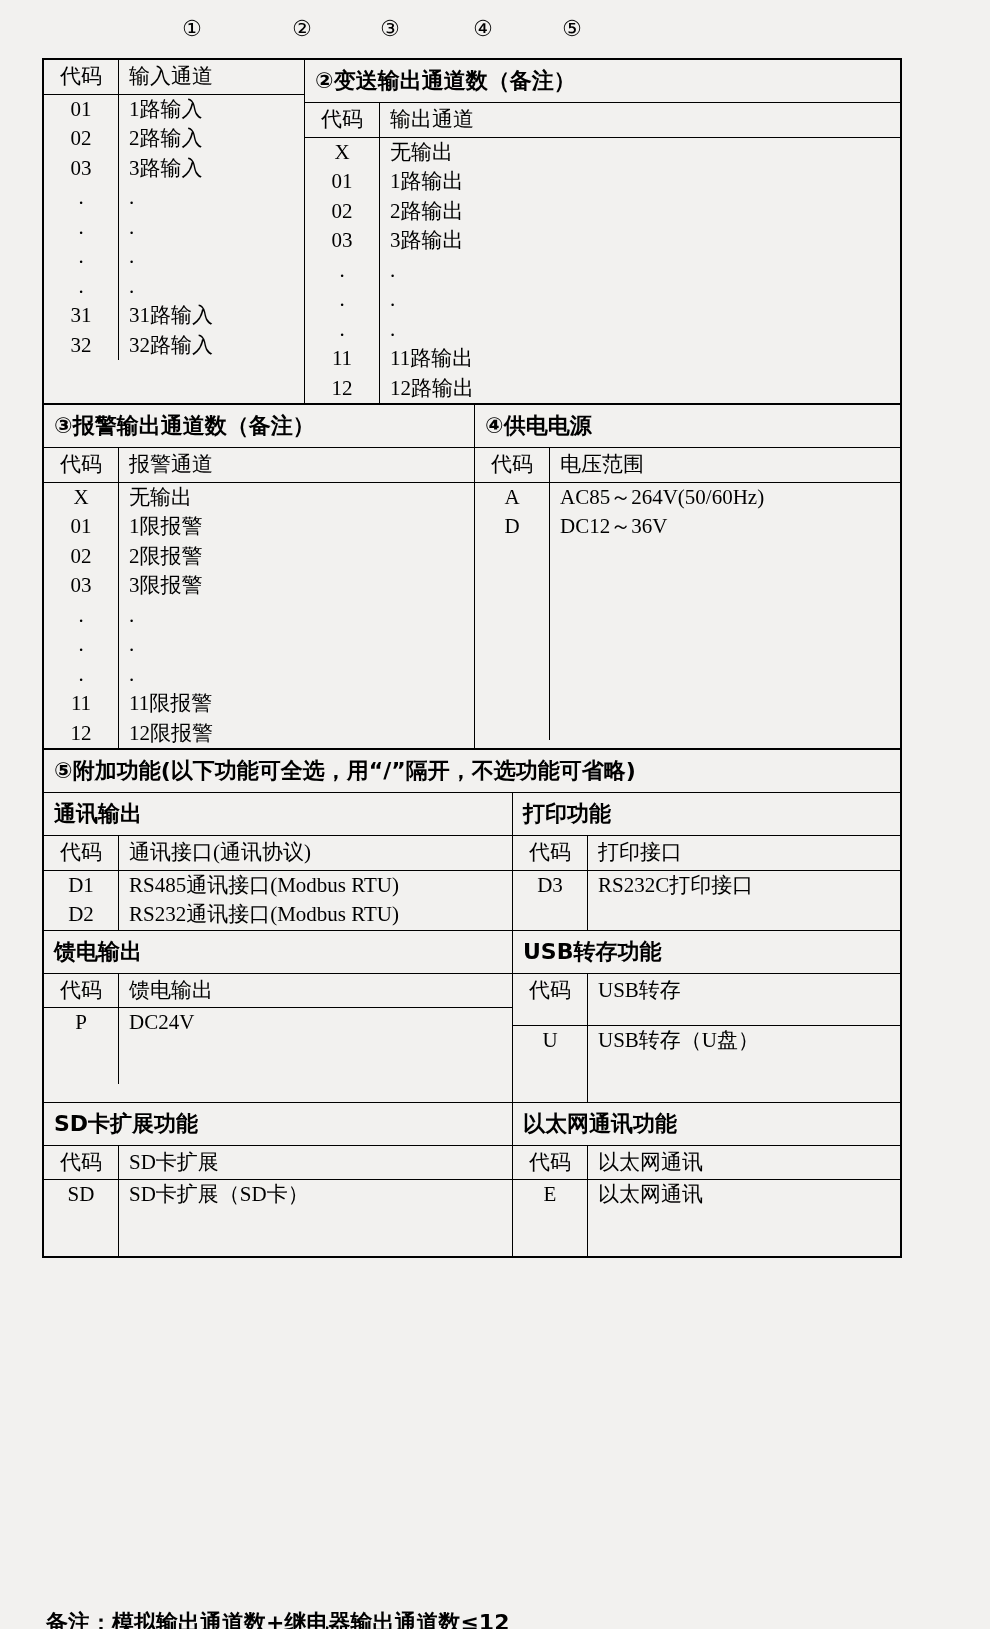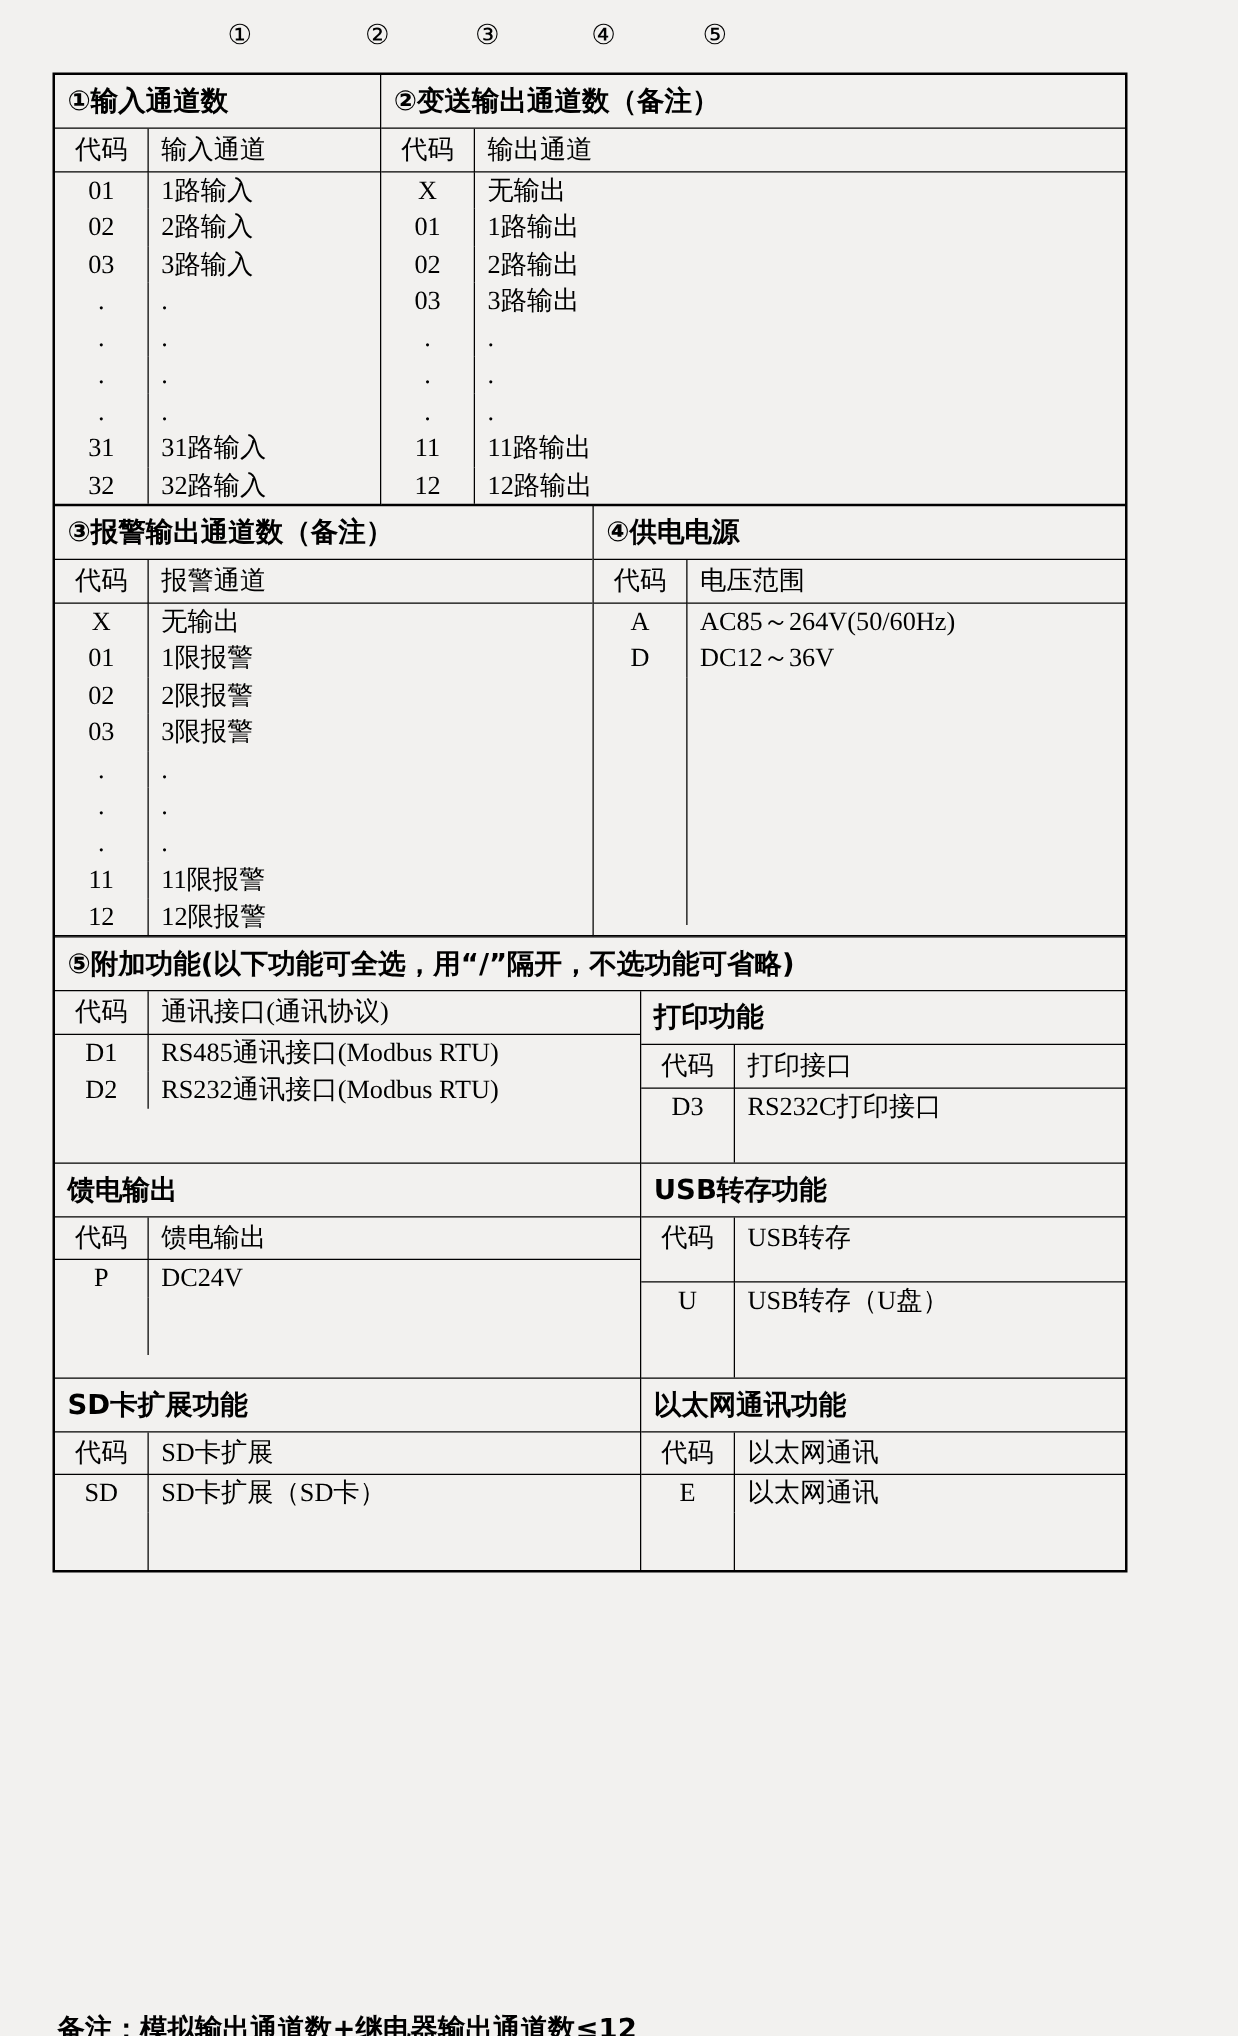--- a/index.html
+++ b/index.html
@@ -112,21 +112,20 @@
     <span class="marker m4">④</span>
     <span class="marker m5">⑤</span>
   </div>
 
   <div class="frame">
 
     <table class="inner">
       <tbody>
           <tr>
         <td style="width:260px;border-top:none;border-left:none;">
-          <div class="subhdr">①输入通道数</div>
           <table class="pairtable">
             <tbody>
                   <tr style="border-bottom:1px solid #000;">
               <td class="k" style="border-right:1px solid #000;border-bottom:1px solid #000;padding:3px 0;">代码</td>
               <td class="v" style="border-bottom:1px solid #000;padding:3px 0 3px 10px;">输入通道</td>
             </tr>
             <tr>
                     <td class="k" style="border-right:1px solid #000;">01</td>
                     <td class="v">1路输入</td>
                   </tr>
@@ -292,20 +291,21 @@
       </tr>
     </tbody>
       </table>
 
     <div class="subhdr" style="border-top:1px solid #000;">⑤附加功能(以下功能可全选，用“/”隔开，不选功能可省略)</div>
 
     <table class="inner">
       <tbody>
           <tr>
         <td style="width:468px;border-left:none;border-top:none;">
+          <div class="subhdr">通讯输出</div>
           <table class="pairtable">
             <tbody>
                   <tr>
               <td class="k" style="border-right:1px solid #000;border-bottom:1px solid #000;padding:3px 0;">代码</td>
               <td class="v" style="border-bottom:1px solid #000;padding:3px 0 3px 10px;">通讯接口(通讯协议)</td>
             </tr>
             <tr>
                     <td class="k" style="border-right:1px solid #000;">D1</td>
                     <td class="v">RS485通讯接口(Modbus RTU)</td>
                   </tr>

